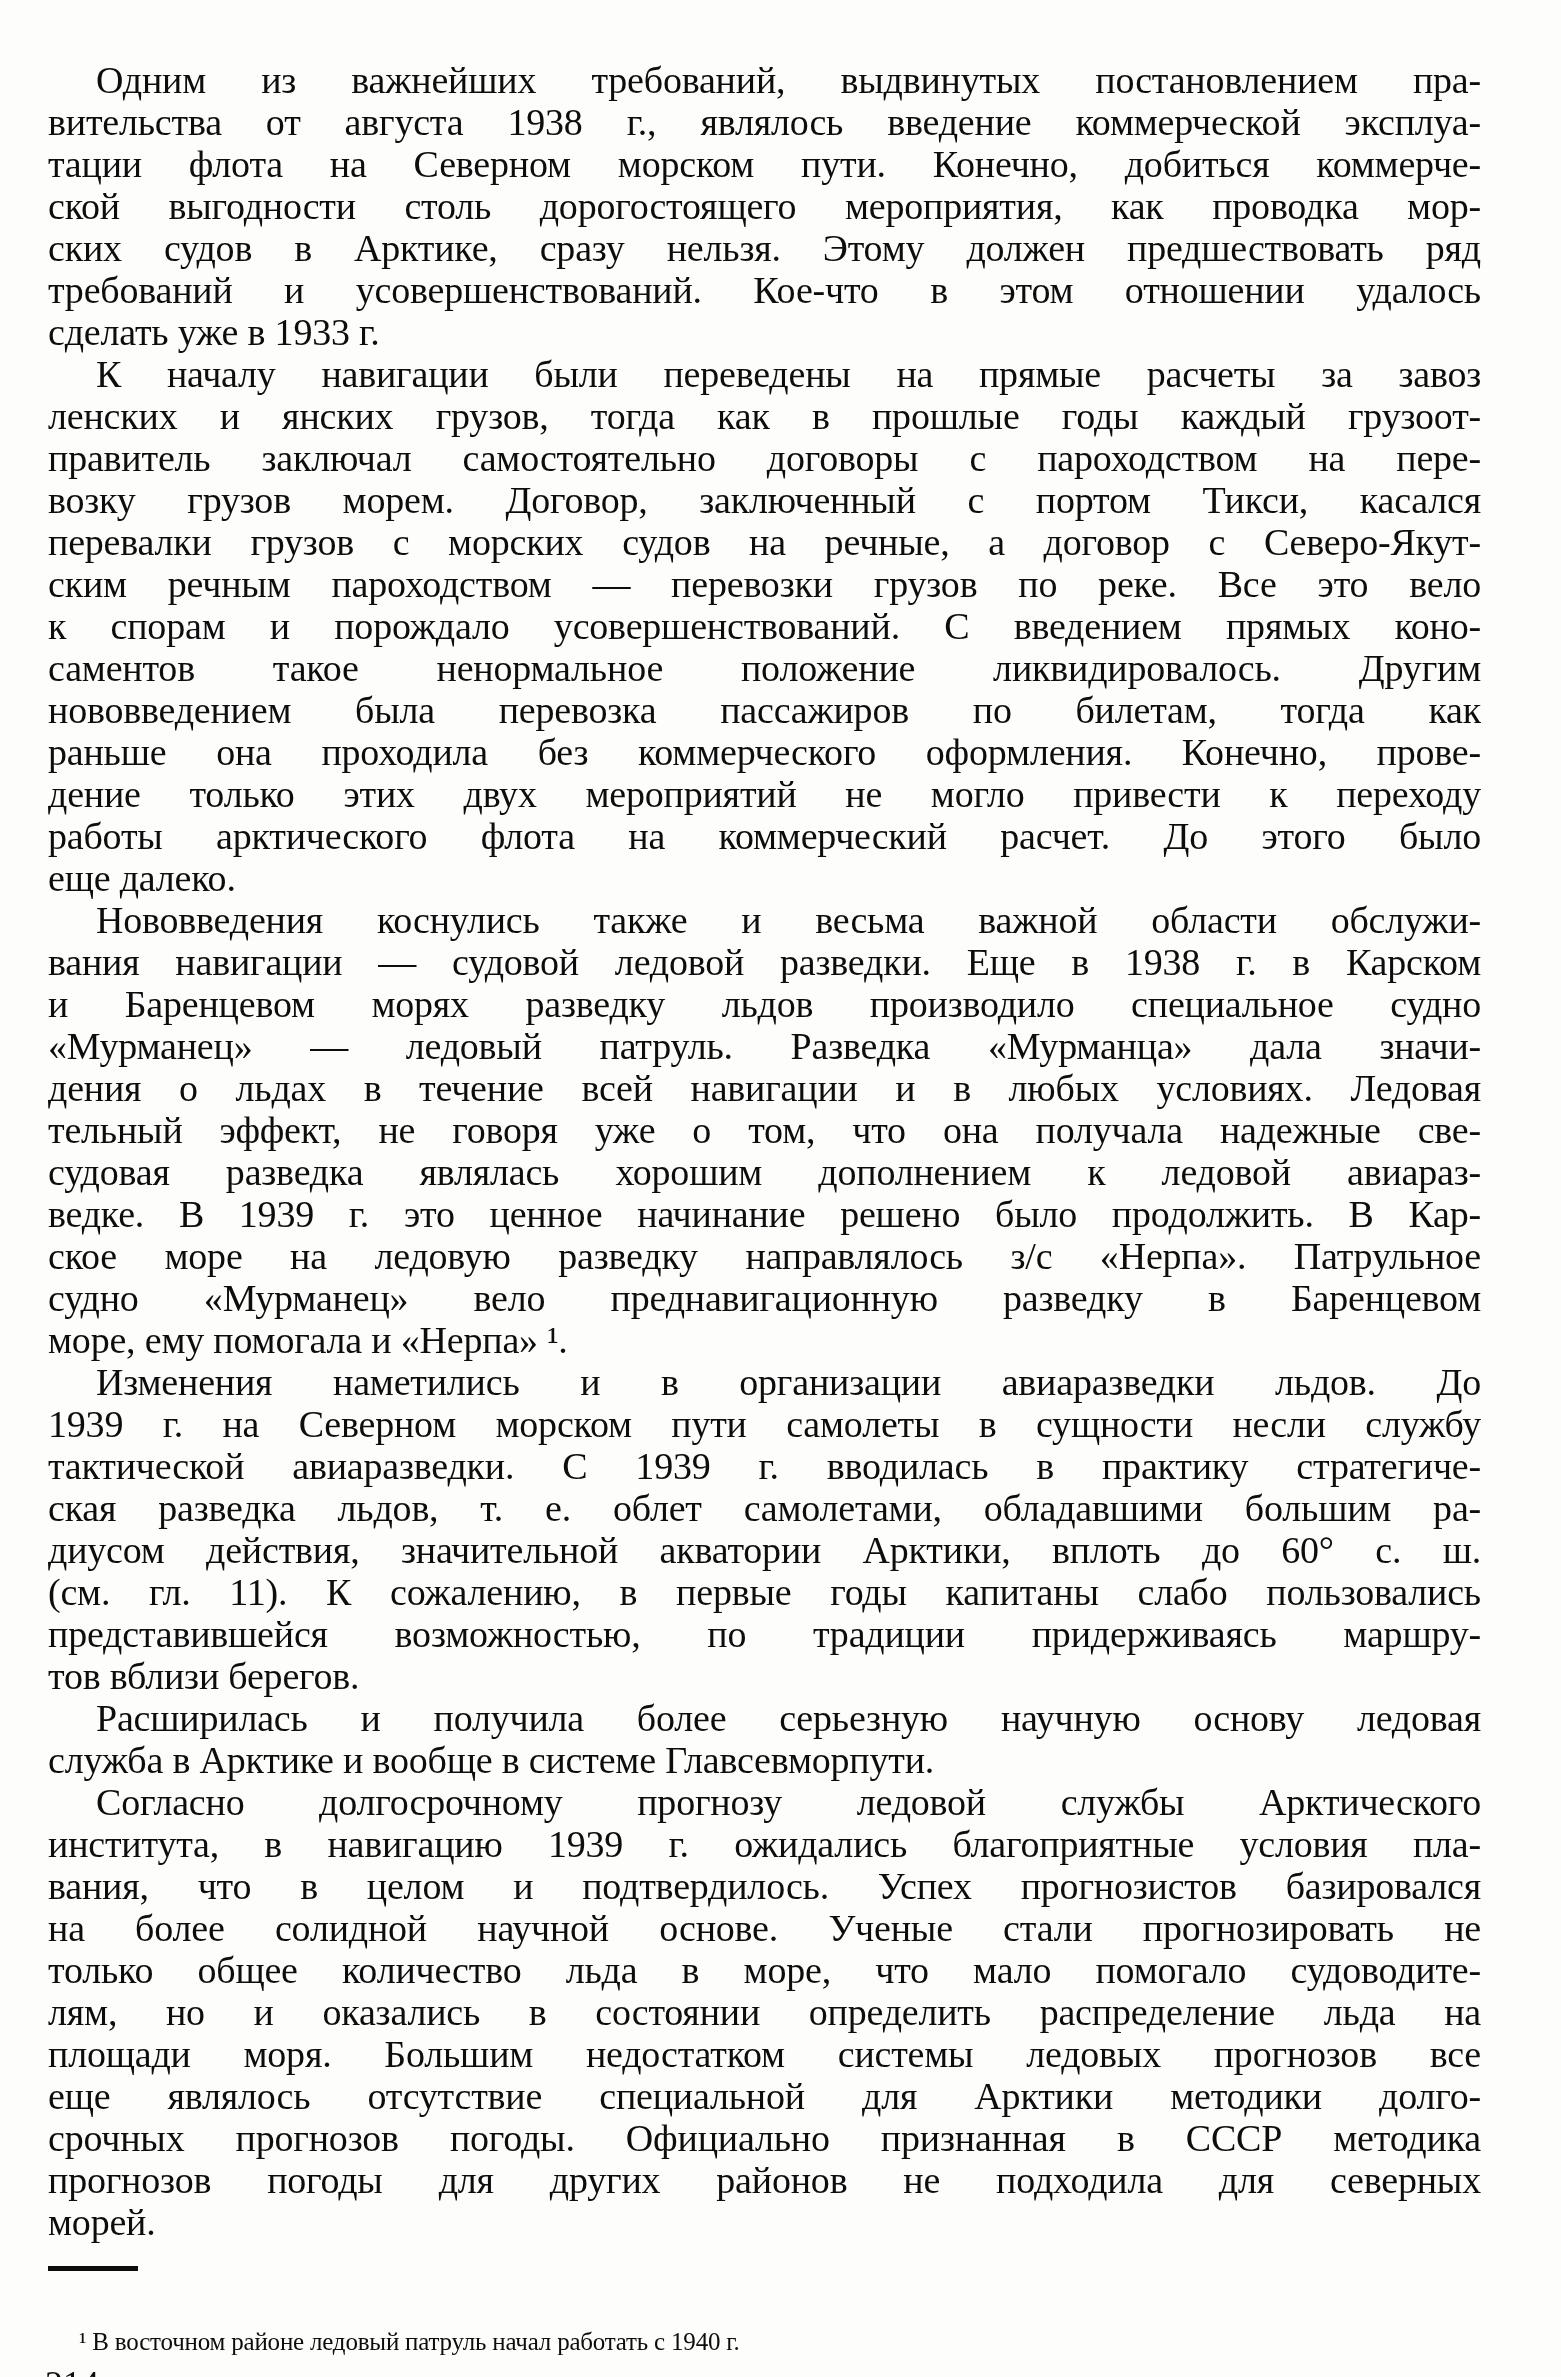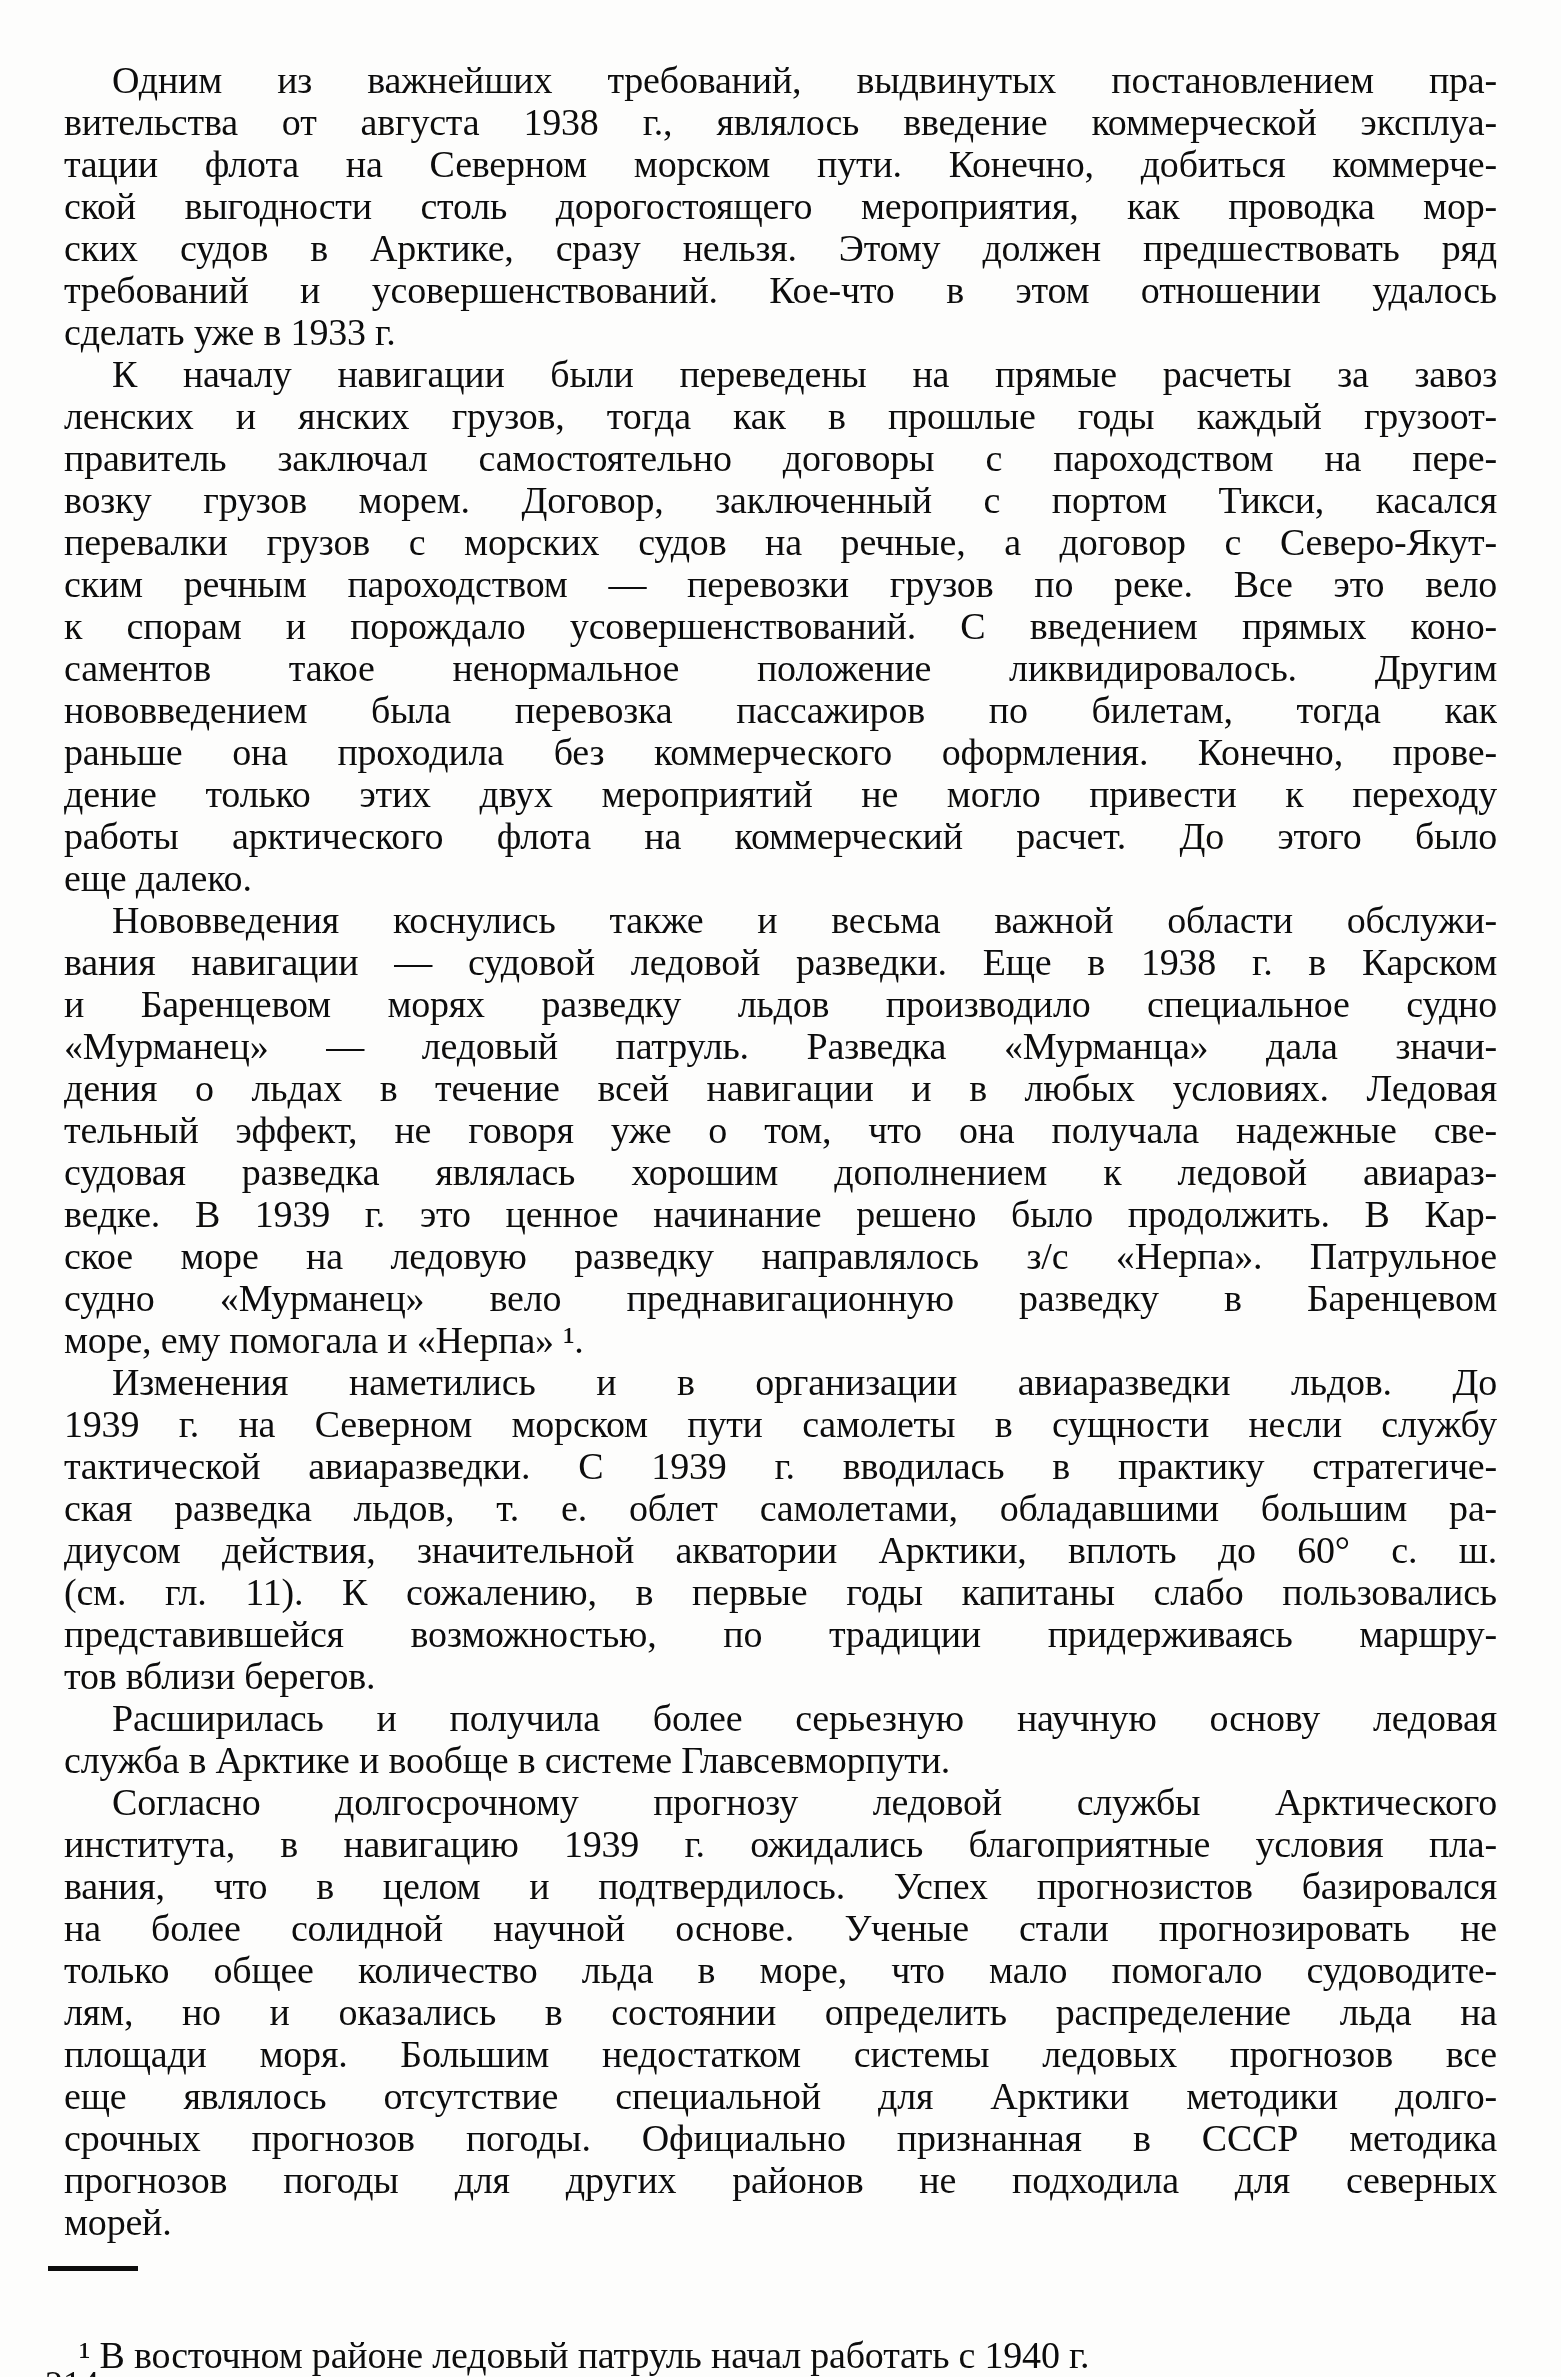--- a/index.html
+++ b/index.html
@@ -11,21 +11,21 @@
     position: relative;
     width: 1561px;
     height: 2461px;
     background: #fdfdfc;
     color: #0d0d0d;
     font-family: "Liberation Serif", "DejaVu Serif", serif;
     overflow: hidden;
   }
   .text-block {
     position: absolute;
-    left: 64px;
+    left: 48px;
     top: 59px;
     width: 1433px;
   }
   .para {
     margin: 0;
     padding: 0;
   }
   .line {
     font-size: 38px;
     line-height: 42px;
@@ -48,21 +48,21 @@
     top: 2266px;
     width: 90px;
     height: 4.8px;
     background: #0d0d0d;
   }
   .footnote {
     position: absolute;
     left: 48px;
     top: 2300px;
     width: 1403px;
-    font-size: 38px;
+    font-size: 25px;
     line-height: 34px;
     text-indent: 31px;
     letter-spacing: -0.2px;
   }
   .page-number {
     position: absolute;
     left: 45px;
     top: 2364px;
     font-size: 36px;
     line-height: 40px;

